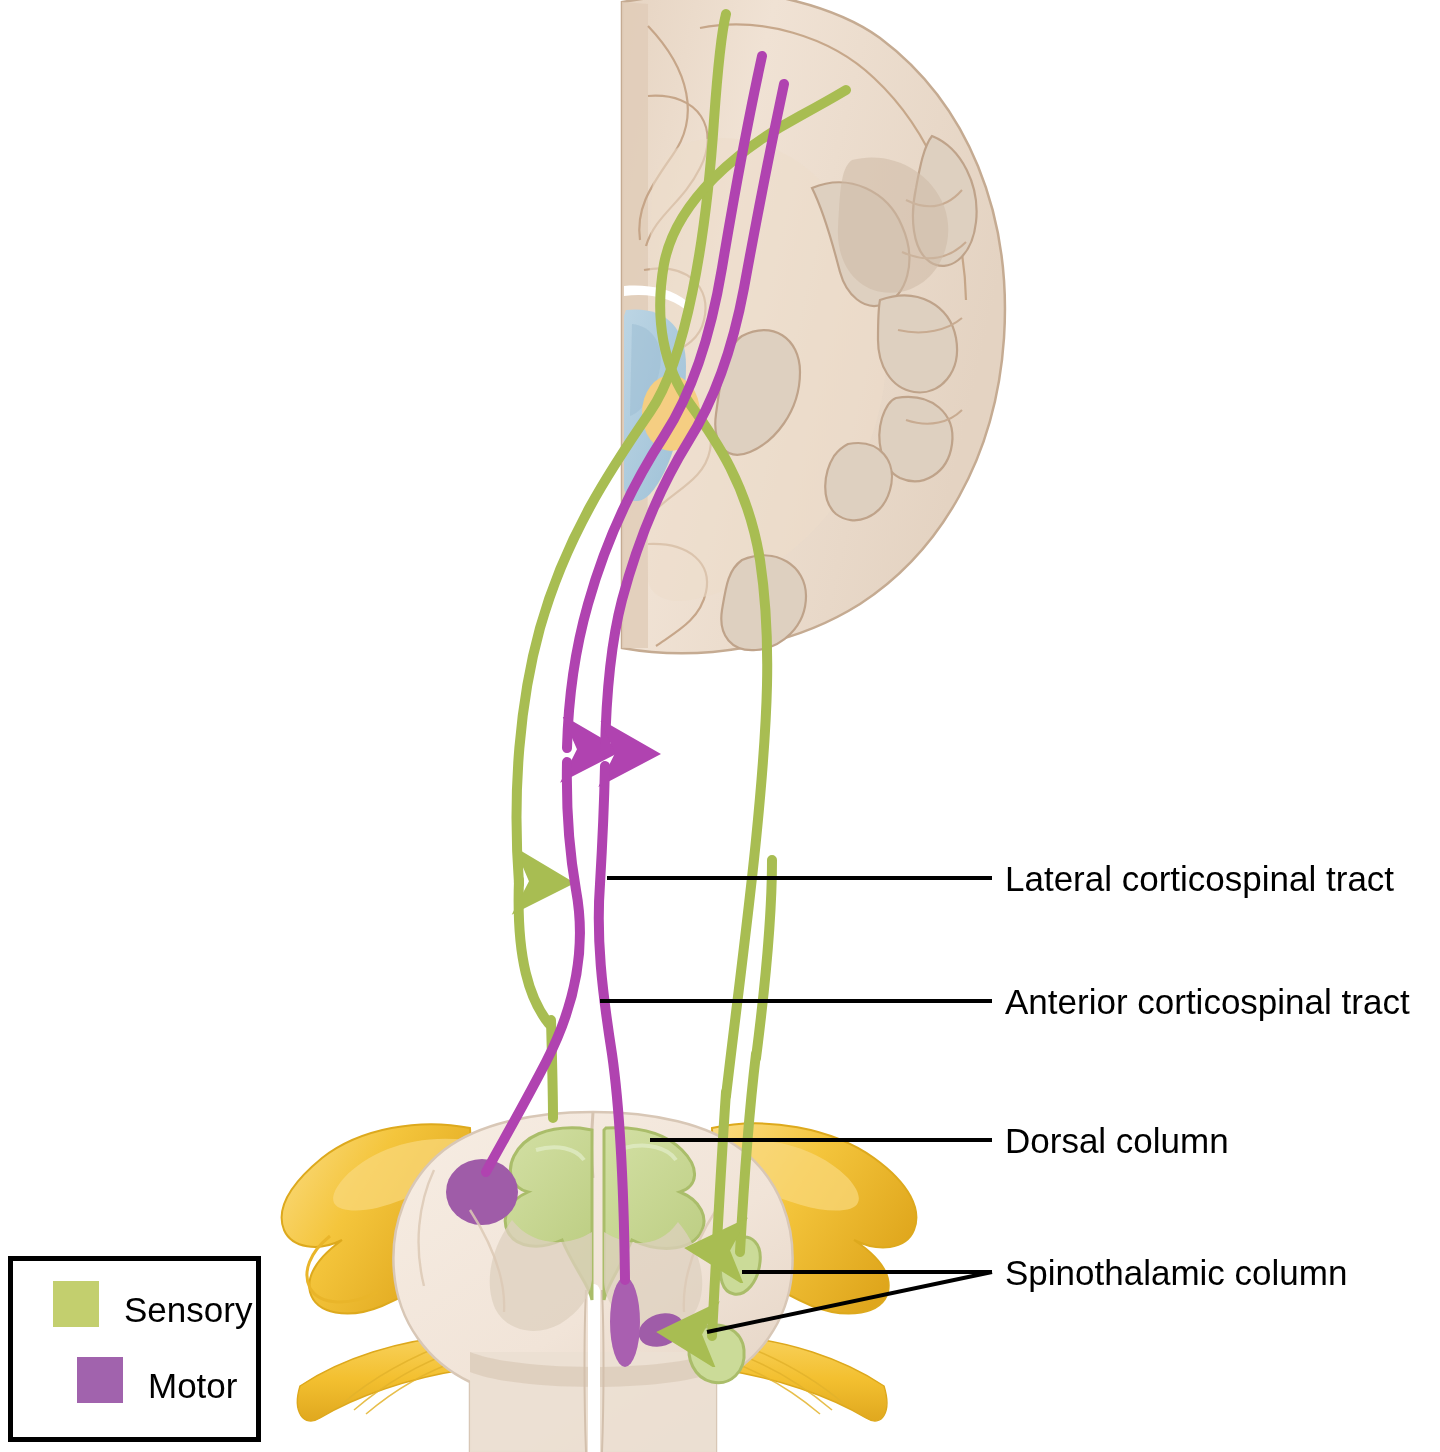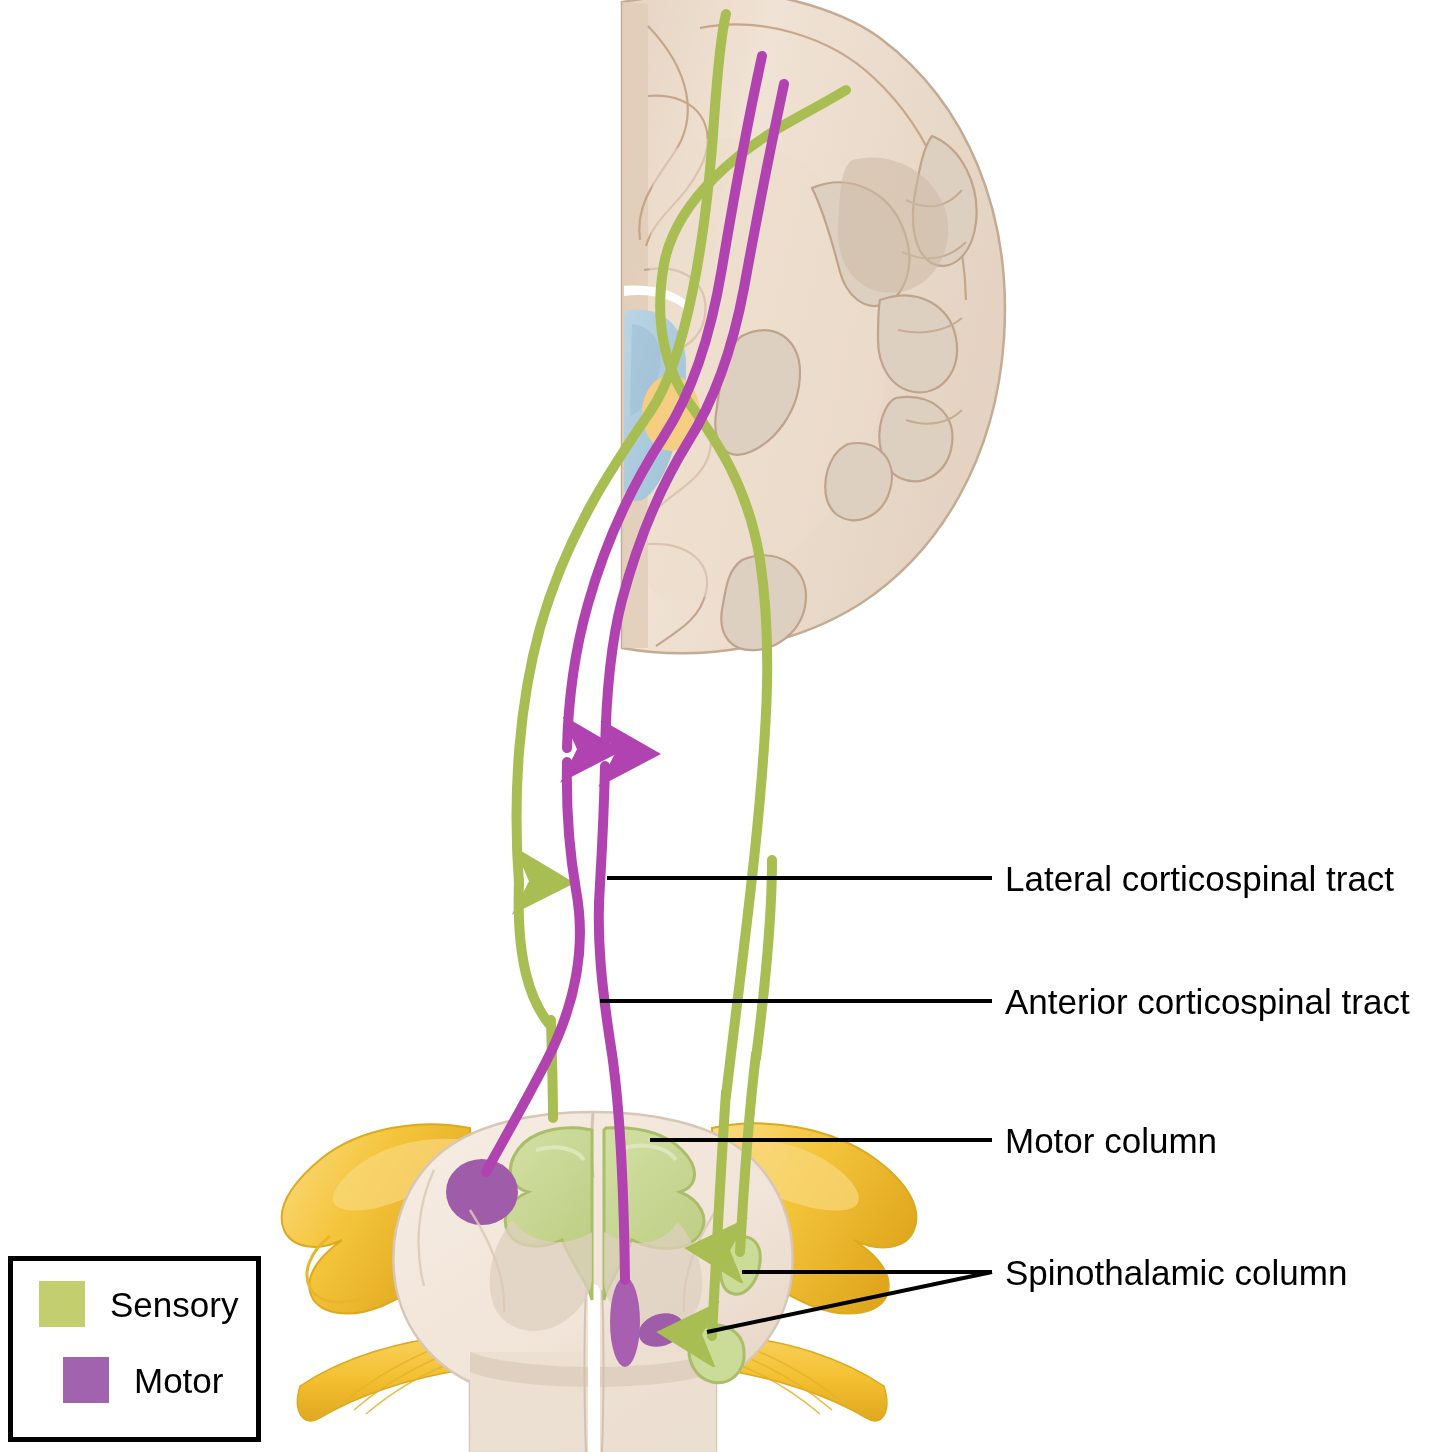--- a/index.html
+++ b/index.html
@@ -5,21 +5,21 @@
   html,body{margin:0;padding:0;background:#ffffff;}
   body{width:1440px;height:1452px;overflow:hidden;font-family:"Liberation Sans",sans-serif;}
   #stage{position:relative;width:1440px;height:1452px;background:#ffffff;}
   #figure{position:absolute;left:0;top:0;width:1440px;height:1452px;}
   .lbl{position:absolute;font-family:"Liberation Sans",sans-serif;font-size:35px;color:#000000;white-space:nowrap;line-height:1;}
   #lbl-lateral{left:1005px;top:861px;}
   #lbl-anterior{left:1005px;top:984px;}
   #lbl-dorsal{left:1005px;top:1123px;}
   #lbl-spino{left:1005px;top:1255px;}
   #legend{position:absolute;left:8px;top:1256px;width:253px;height:186px;border:5px solid #000000;background:#ffffff;box-sizing:border-box;}
-  .legend-row{position:absolute;left:26px;height:46px;display:flex;align-items:center;}
+  .legend-row{position:absolute;left:40px;height:46px;display:flex;align-items:flex-end;}
   #legend-row-sensory{top:20px;}
   #legend-row-motor{top:96px;padding-left:24px;}
   .swatch{width:46px;height:46px;display:block;}
   .legend-text{font-family:"Liberation Sans",sans-serif;font-size:35px;color:#000;margin-left:25px;line-height:1;}
 </style>
 </head>
 <body>
 
 <div id="stage">
 
@@ -234,21 +234,21 @@
       <line x1="650" y1="1140" x2="992" y2="1140"></line>
       <line x1="742" y1="1272" x2="992" y2="1272"></line>
       <line x1="707" y1="1332" x2="992" y2="1272"></line>
     </g>
   </svg>
 
   <div class="lbl" id="lbl-anterior">Anterior corticospinal tract</div>
 
   <div class="lbl" id="lbl-lateral">Lateral corticospinal tract</div>
 
-  <div class="lbl" id="lbl-dorsal">Motor column</div>
+  <div class="lbl" id="lbl-dorsal">Dorsal column</div>
 
   <div class="lbl" id="lbl-spino">Spinothalamic column</div>
 
   <div id="legend">
     <div class="legend-row" id="legend-row-sensory">
       <span class="swatch" style="background:#c3cf6e"></span>
       <span class="legend-text">Sensory</span>
     </div>
     <div class="legend-row" id="legend-row-motor">
       <span class="swatch" style="background:#a163ad"></span>

